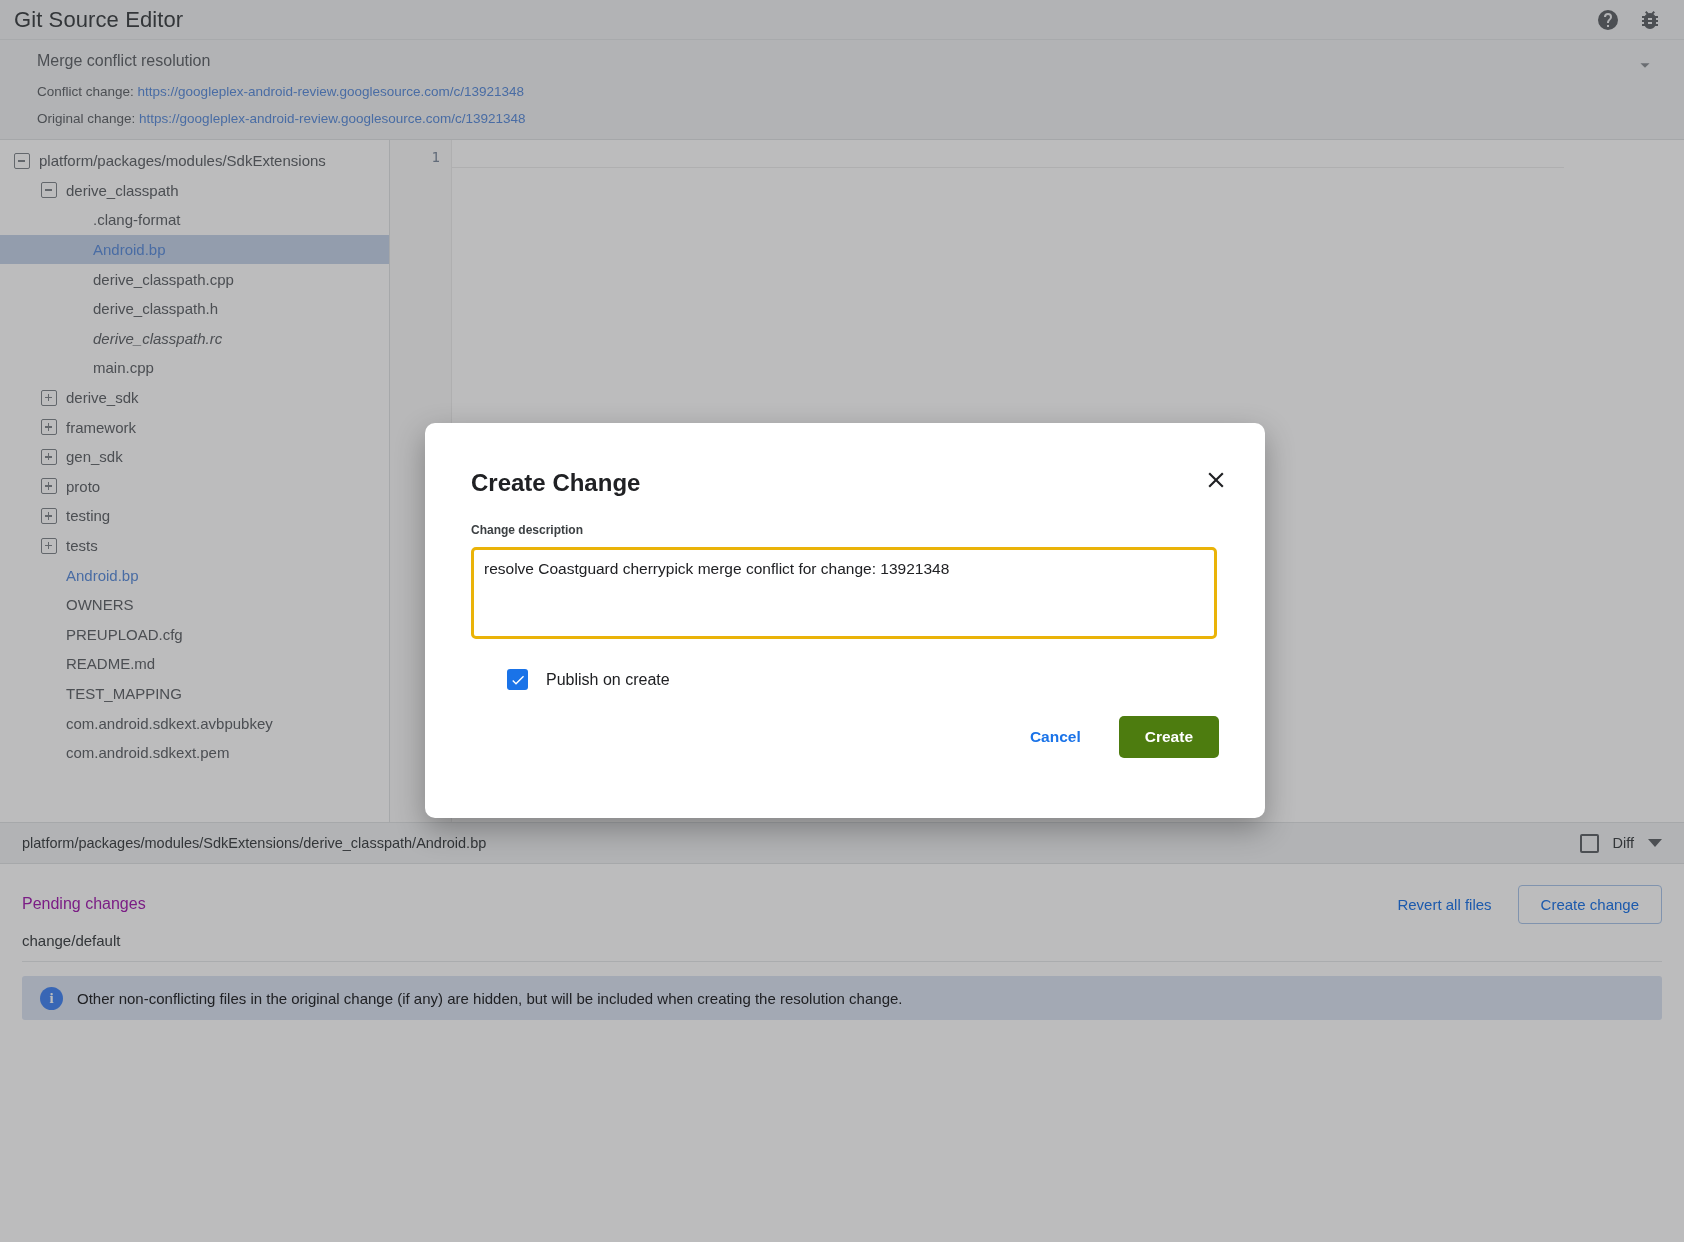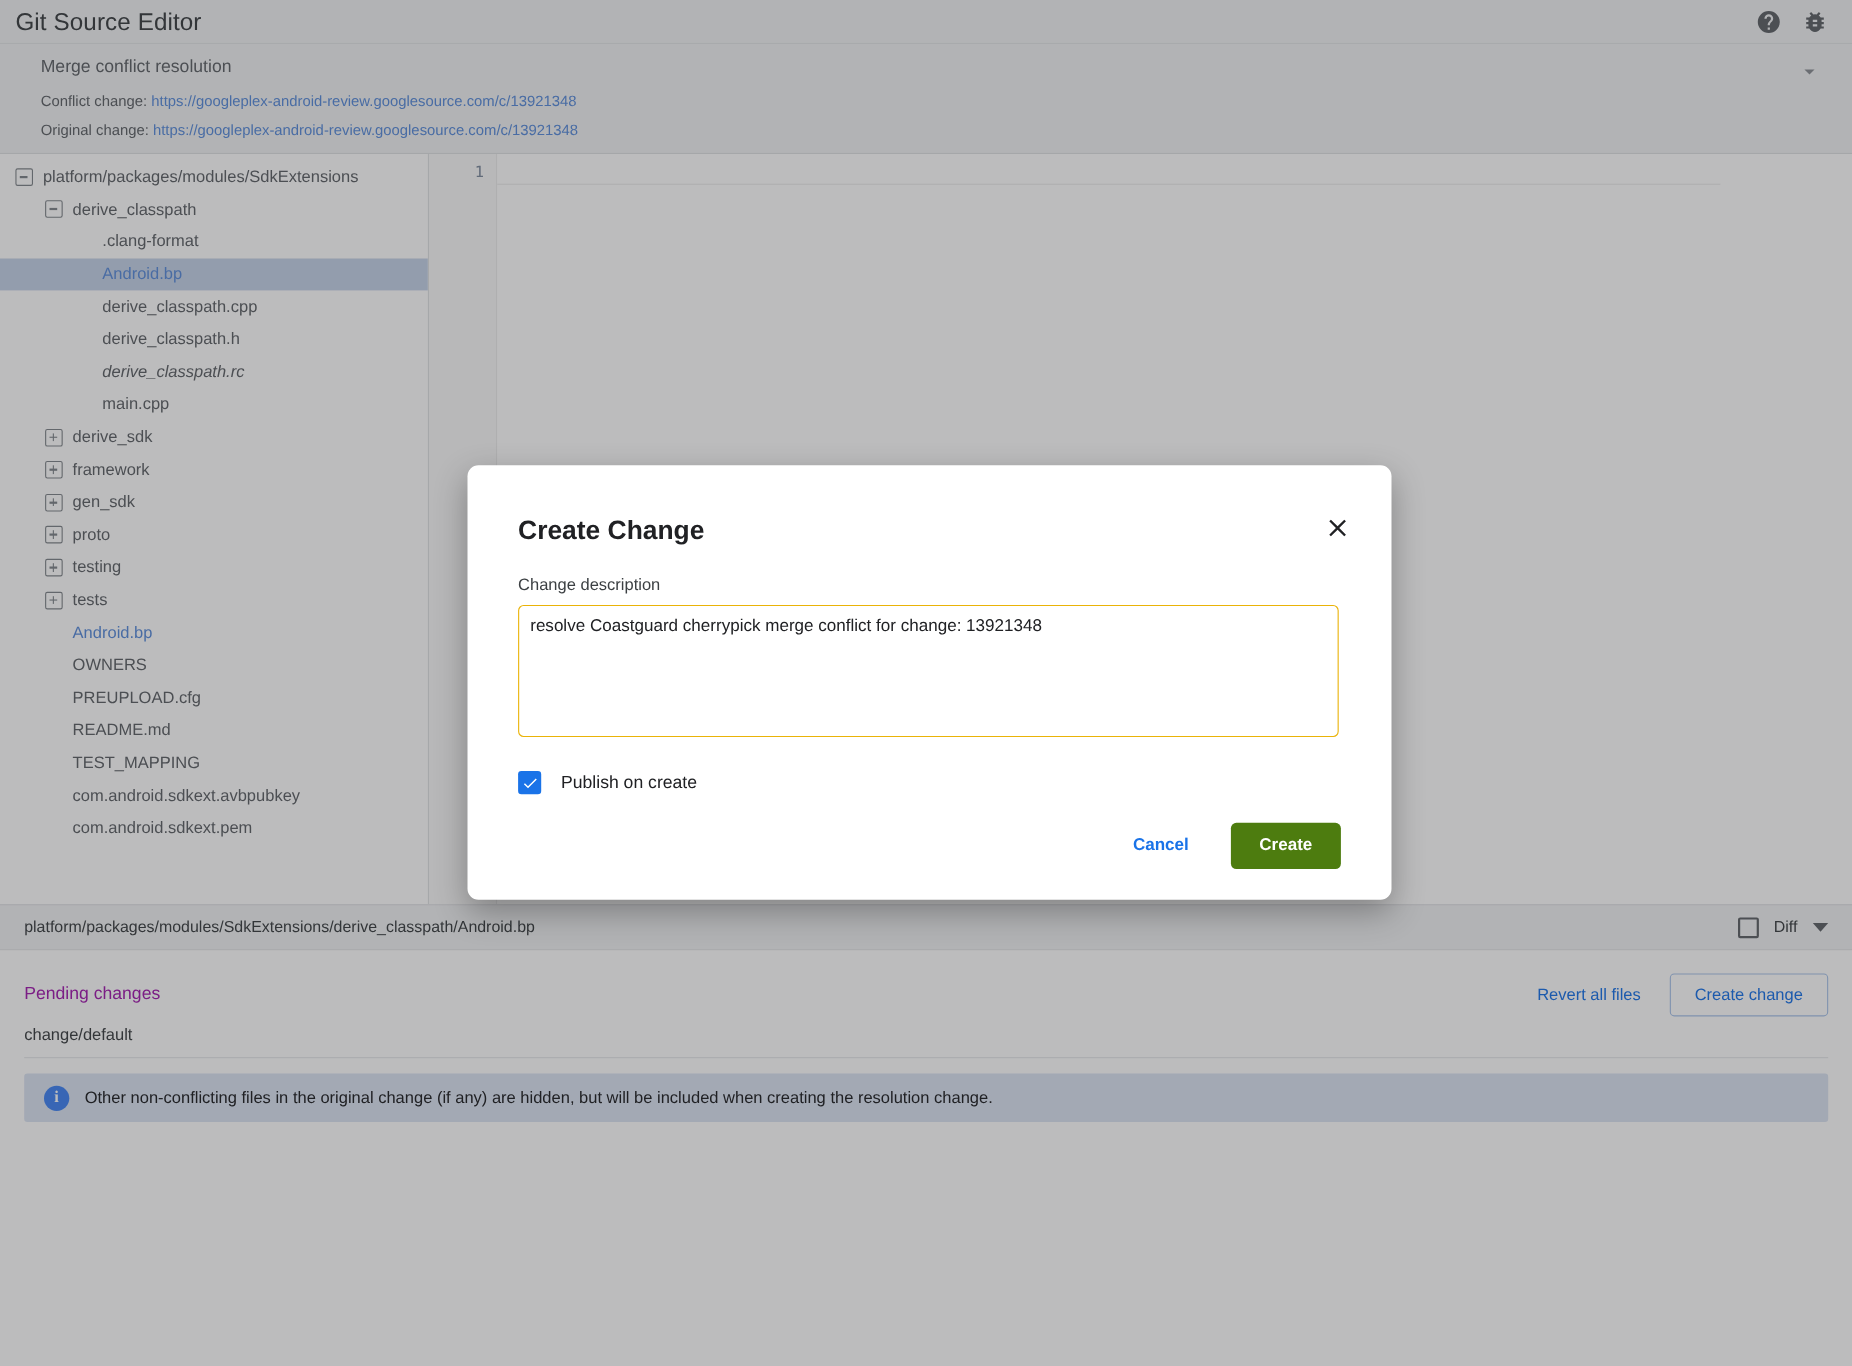--- a/index.html
+++ b/index.html
@@ -119,29 +119,29 @@
   .dialog {
     position: absolute; left: 425px; top: 423px; width: 840px; height: 395px;
     background: #fff; border-radius: 10px; box-shadow: 0 11px 30px rgba(0,0,0,.30);
     padding: 28px 46px 0 46px;
   }
   .dlg-title { font-size: 24px; font-weight: bold; color: #202124; margin-top: 18px; }
   .dlg-close {
     position: absolute; right: 36px; top: 44px; width: 26px; height: 26px;
     color: #202124; cursor: pointer;
   }
-  .dlg-label { font-size: 15px; color: #3c4043; margin-top: 26px; }
+  .dlg-label { font-size: 12px; color: #3c4043; margin-top: 26px; font-weight: bold; }
   .dlg-textarea {
-    margin-top: 10px; width: 746px; height: 120px;
-    border: 1px solid #eab308; border-radius: 5px;
+    margin-top: 10px; width: 746px; height: 92px;
+    border: 3px solid #eab308; border-radius: 5px;
     padding: 9px 10px; font-size: 15.5px; color: #202124;
     font-family: "Liberation Sans", sans-serif; line-height: 20px;
     resize: none; outline: none; background: #fff;
   }
-  .dlg-check-row { display: flex; align-items: center; gap: 18px; margin-top: 26px; }
+  .dlg-check-row { display: flex; align-items: center; gap: 18px; margin-top: 26px; margin-left: 36px; }
   .checkbox-on {
     width: 21px; height: 21px; background: #1a73e8; border-radius: 3px;
     display: flex; align-items: center; justify-content: center; flex: none;
   }
   .checkbox-on svg { width: 16px; height: 16px; color: #fff; }
   .check-label { font-size: 16px; color: #202124; }
   .dlg-footer { display: flex; align-items: center; justify-content: flex-end; gap: 20px; margin-top: 26px; }
   .btn-text {
     font-size: 15.5px; font-weight: bold; color: #1a73e8; background: transparent;
     border: none; padding: 11px 18px; border-radius: 4px; cursor: pointer;

